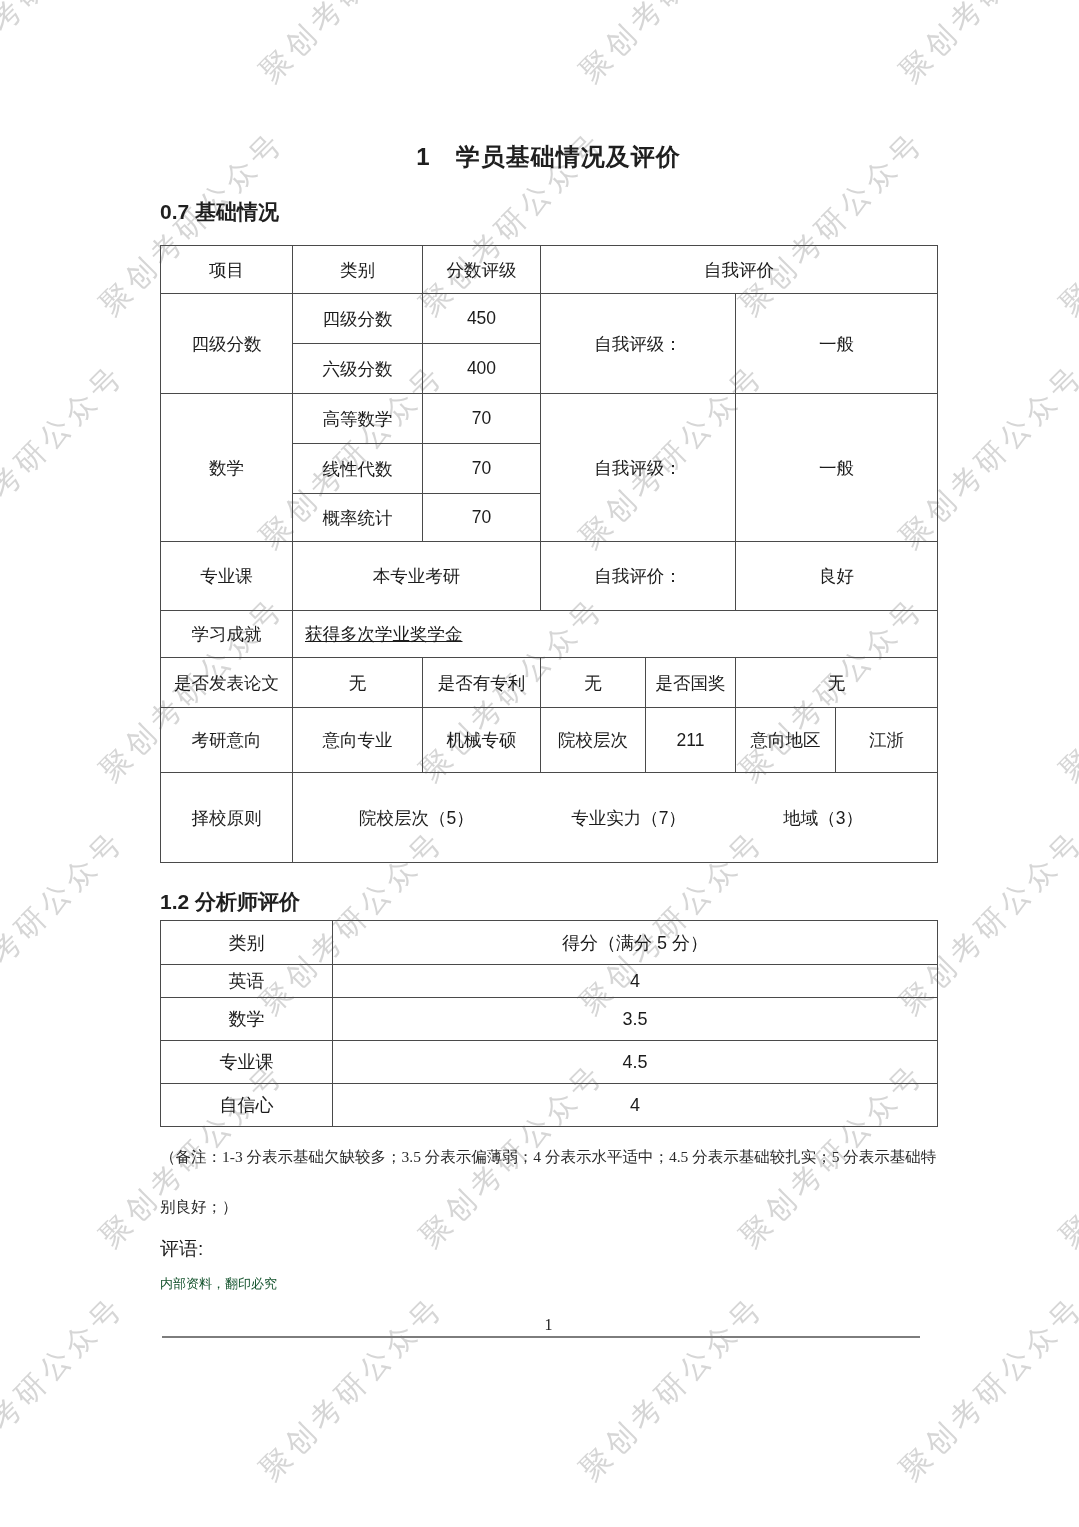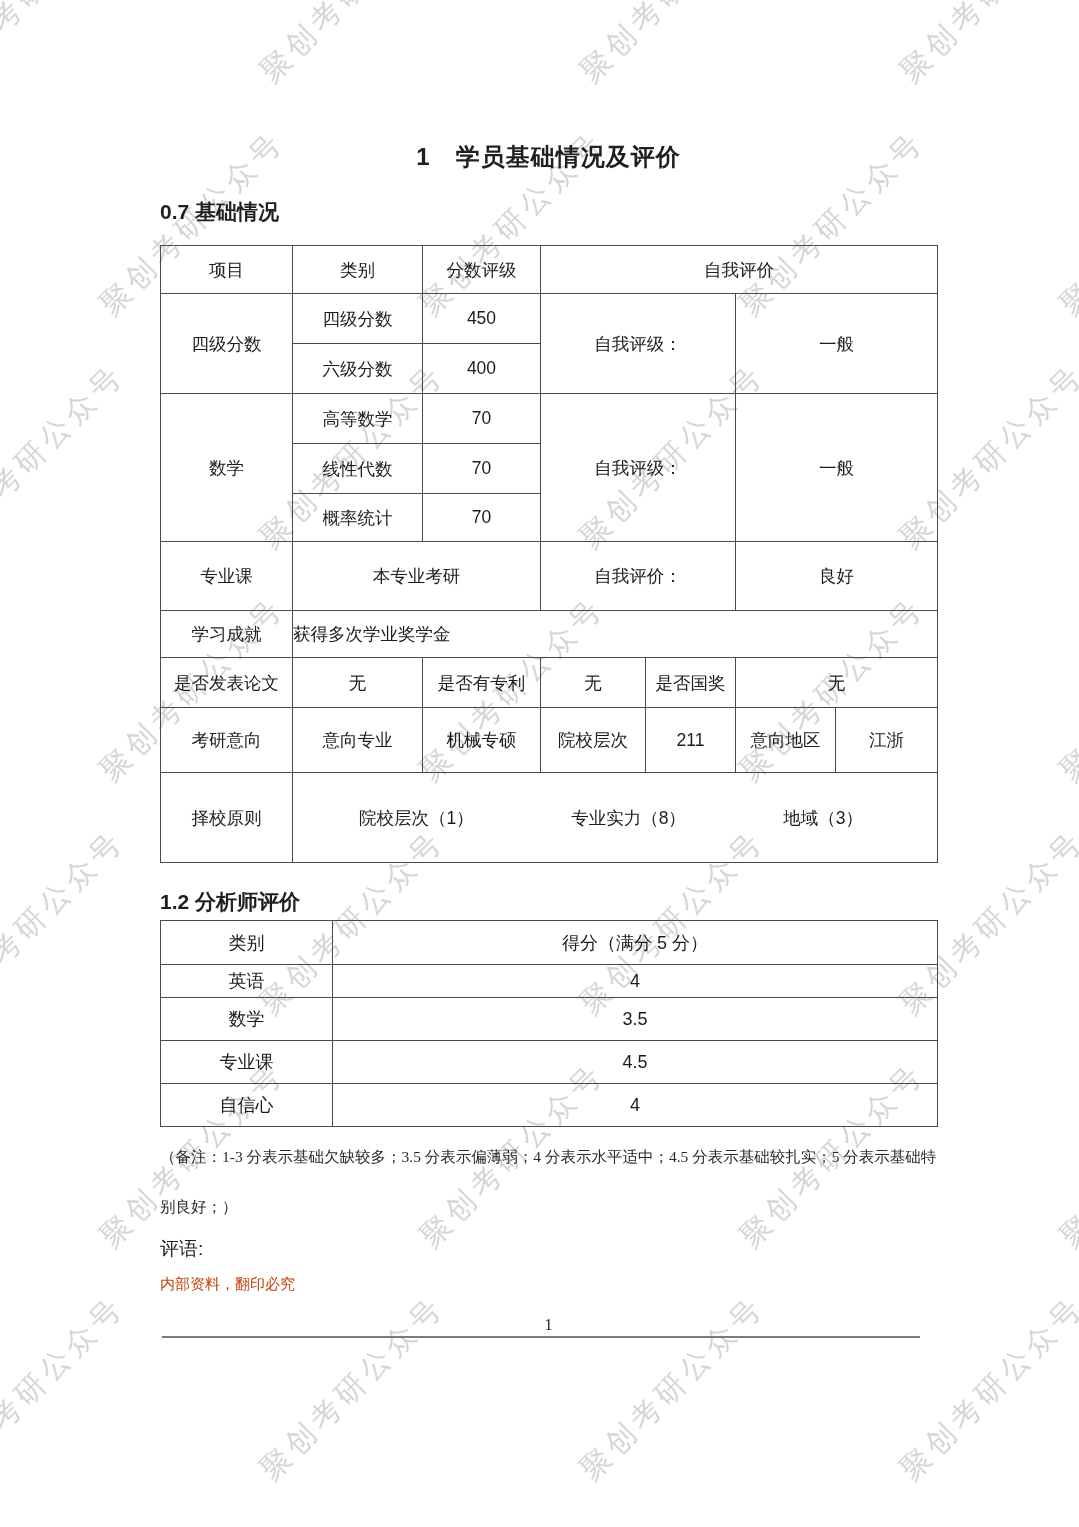--- a/index.html
+++ b/index.html
@@ -62,21 +62,21 @@
   td {
     border: 1px solid #4a4a4a;
     text-align: center;
     vertical-align: middle;
     font-size: 17.5px;
     color: #1c1c1c;
     padding: 2px 4px;
     overflow: hidden;
   }
   .t2 td { font-size: 18px; }
-  td.left { text-align: left; padding-left: 0; }
+  td.left { text-align: left; padding-left: 12px; text-decoration: underline; }
   .principle-row {
     display: flex;
     justify-content: space-between;
     padding: 0 70px 0 62px;
   }
   .principle-row span { white-space: nowrap; }
   .note {
     margin-top: 5px;
     font-family: "Liberation Serif", serif;
     font-size: 15.5px;
@@ -91,23 +91,23 @@
   }
   .comment-text {
     font-size: 19.5px;
     line-height: 40px;
     text-indent: 2em;
     color: #1c1c1c;
   }
   .footer-note {
     margin-top: 10px;
     font-family: "Liberation Serif", serif;
-    font-size: 15px;
+    font-size: 13px;
     line-height: 20px;
-    color: #c2410c;
+    color: #14532d;
   }
   .page-number-row {
     margin-top: 20px;
     text-align: center;
     font-family: "Liberation Serif", serif;
     font-size: 16px;
     line-height: 22px;
     color: #222222;
   }
   .footer-rule {
@@ -224,22 +224,22 @@
           <td>机械专硕</td>
           <td>院校层次</td>
           <td>211</td>
           <td>意向地区</td>
           <td>江浙</td>
         </tr>
         <tr style="height:90px">
           <td>择校原则</td>
           <td colspan="6">
             <div class="principle-row">
-              <span>院校层次（1）</span>
-              <span>专业实力（8）</span>
+              <span>院校层次（5）</span>
+              <span>专业实力（7）</span>
               <span>地域（3）</span>
             </div>
           </td>
         </tr>
       </tbody>
     </table>
 
     <div class="section-heading sh2">1.2 分析师评价</div>
 
     <table class="t2">

